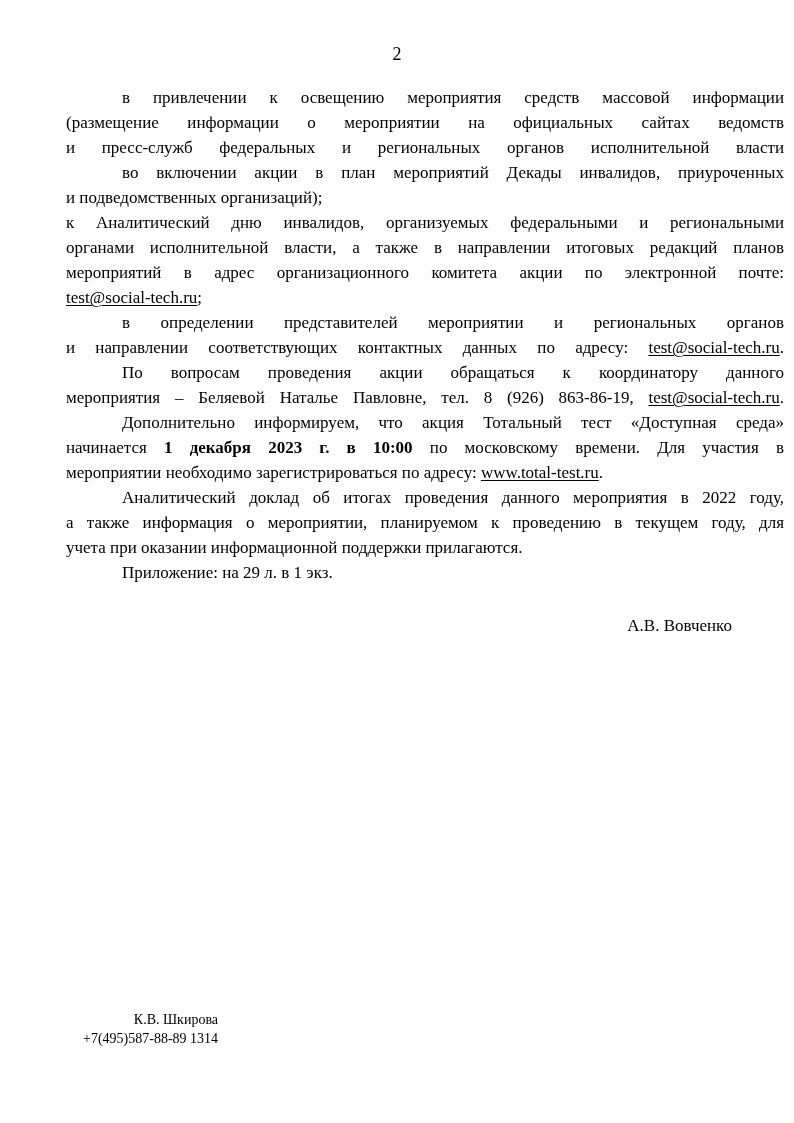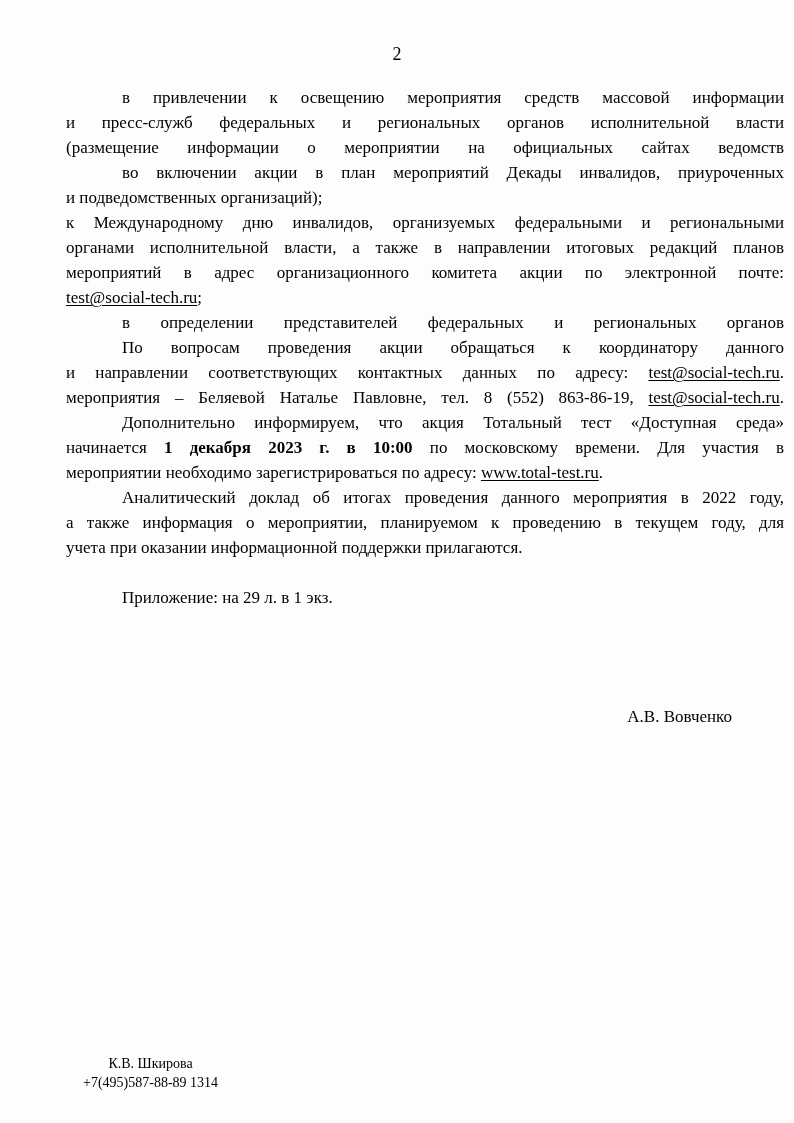--- a/index.html
+++ b/index.html
@@ -31,60 +31,59 @@
   }
   .line {
     text-align: justify;
     text-align-last: justify;
   }
   .line.first { text-indent: 56px; }
   .line.natural { text-align-last: left; }
   .seg-u { text-decoration: underline; text-underline-offset: 2px; }
   .seg-b { font-weight: bold; }
   .attachment {
-    margin-top: 25px;
     text-indent: 56px;
     text-align: left;
   }
   .signature {
-    margin-top: 94px;
+    margin-top: 28px;
     text-align: right;
     padding-right: 52px;
   }
   .footer {
     position: absolute;
     left: 83px;
-    top: 1054px;
+    top: 1010px;
     font-size: 14px;
     line-height: 19px;
-    text-align: center;
+    text-align: right;
   }
 </style>
 </head>
 <body>
 
 <div class="page">
 
   <div class="page-number">2</div>
 
   <div class="content">
     <div id="paragraphs">
         <div class="line first"><span>в привлечении к освещению мероприятия средств массовой информации</span></div>
+        <div class="line"><span>(размещение информации о мероприятии на официальных сайтах ведомств</span></div>
         <div class="line"><span>и пресс-служб федеральных и региональных органов исполнительной власти</span></div>
-        <div class="line"><span>(размещение информации о мероприятии на официальных сайтах ведомств</span></div>
         <div class="line first"><span>во включении акции в план мероприятий Декады инвалидов, приуроченных</span></div>
         <div class="line natural"><span>и подведомственных организаций);</span></div>
-        <div class="line"><span>к Международному дню инвалидов, организуемых федеральными и региональными</span></div>
+        <div class="line"><span>к Аналитический дню инвалидов, организуемых федеральными и региональными</span></div>
         <div class="line"><span>органами исполнительной власти, а также в направлении итоговых редакций планов</span></div>
         <div class="line"><span>мероприятий в адрес организационного комитета акции по электронной почте:</span></div>
         <div class="line natural"><span class="seg-u">test@social-tech.ru</span><span>;</span></div>
-        <div class="line first"><span>в определении представителей федеральных и региональных органов</span></div>
+        <div class="line first"><span>в определении представителей мероприятии и региональных органов</span></div>
+        <div class="line"><span>и направлении соответствующих контактных данных по адресу: </span><span class="seg-u">test@social-tech.ru</span><span>.</span></div>
         <div class="line first"><span>По вопросам проведения акции обращаться к координатору данного</span></div>
-        <div class="line"><span>и направлении соответствующих контактных данных по адресу: </span><span class="seg-u">test@social-tech.ru</span><span>.</span></div>
-        <div class="line"><span>мероприятия – Беляевой Наталье Павловне, тел. 8 (552) 863-86-19, </span><span class="seg-u">test@social-tech.ru</span><span>.</span></div>
+        <div class="line"><span>мероприятия – Беляевой Наталье Павловне, тел. 8 (926) 863-86-19, </span><span class="seg-u">test@social-tech.ru</span><span>.</span></div>
         <div class="line first"><span>Дополнительно информируем, что акция Тотальный тест «Доступная среда»</span></div>
         <div class="line"><span>начинается </span><span class="seg-b">1 декабря 2023 г. в 10:00</span><span> по московскому времени. Для участия в</span></div>
         <div class="line natural"><span>мероприятии необходимо зарегистрироваться по адресу: </span><span class="seg-u">www.total-test.ru</span><span>.</span></div>
         <div class="line first"><span>Аналитический доклад об итогах проведения данного мероприятия в 2022 году,</span></div>
         <div class="line"><span>а также информация о мероприятии, планируемом к проведению в текущем году, для</span></div>
         <div class="line natural"><span>учета при оказании информационной поддержки прилагаются.</span></div>
       </div>
 
     <div class="attachment">Приложение: на 29 л. в 1 экз.</div>
 

